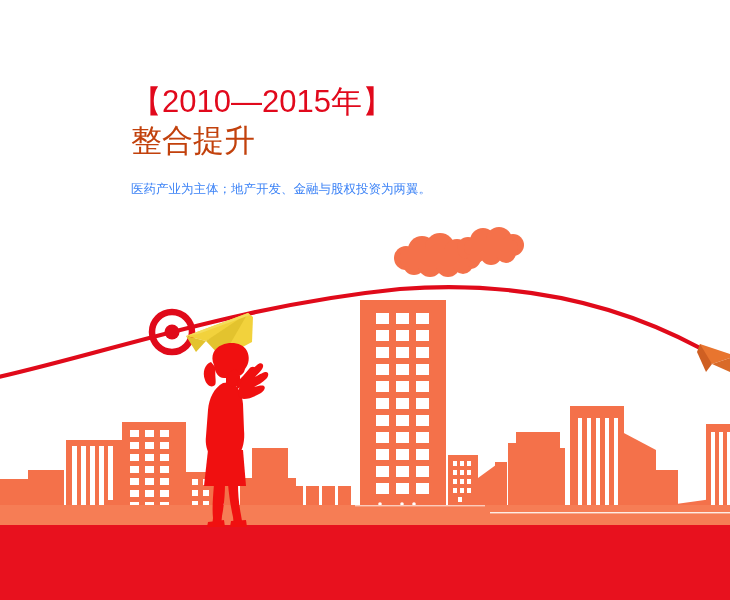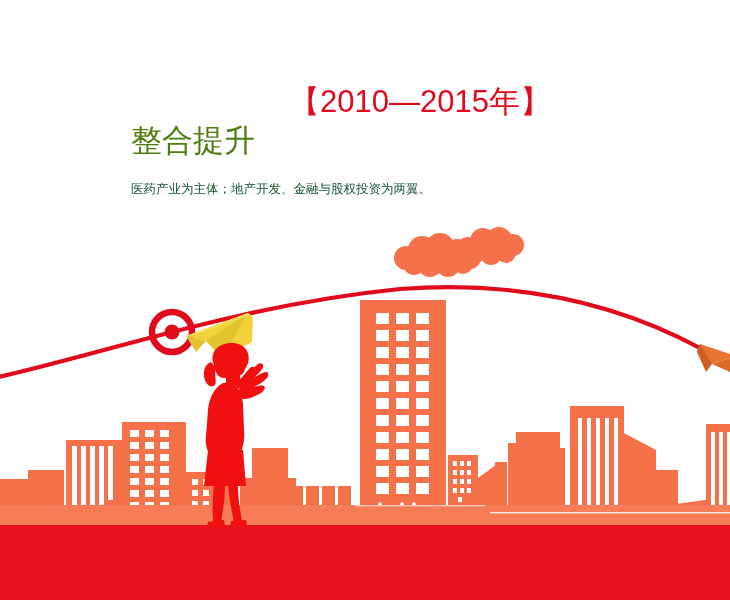--- a/index.html
+++ b/index.html
@@ -34,32 +34,31 @@
     width: 420px;
     z-index: 5;
   }
   .title-line-1 {
     color: #e1091c;
     font-size: 31px;
     line-height: 36px;
     letter-spacing: 0px;
     white-space: nowrap;
     font-weight: 400;
-    text-align: right;
   }
   .title-line-2 {
-    color: #4d7c0f;
+    color: #c2410c;
     font-size: 31px;
     line-height: 38px;
     white-space: nowrap;
     font-weight: 400;
     margin-top: 2px;
   }
   .body-line {
-    color: #14532d;
+    color: #3b82f6;
     font-size: 12.5px;
     line-height: 22px;
     white-space: nowrap;
     font-weight: 400;
   }
   #body-block {
     margin-top: 18px;
   }
 </style>
 </head>

